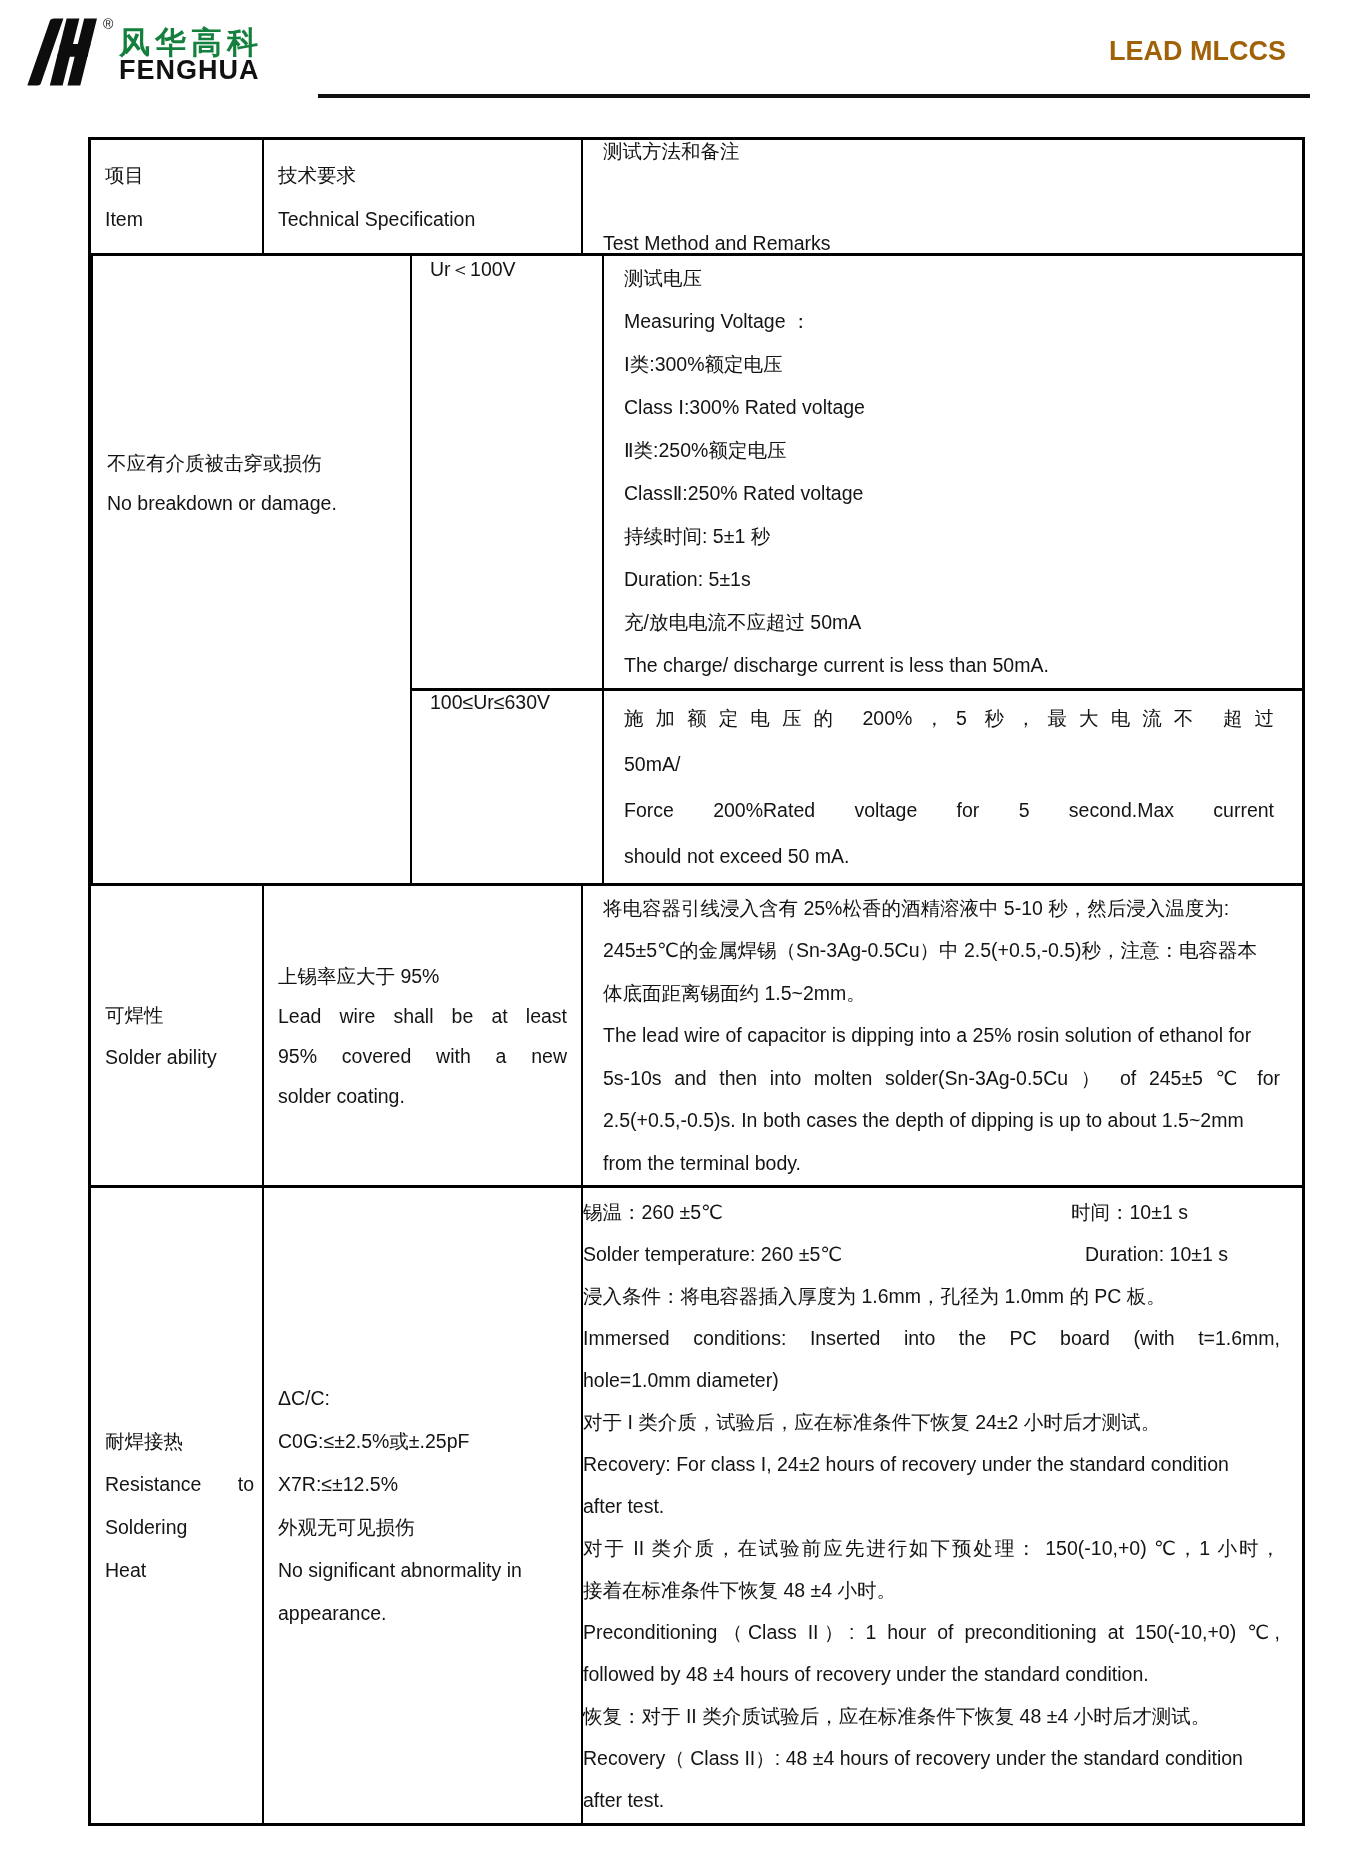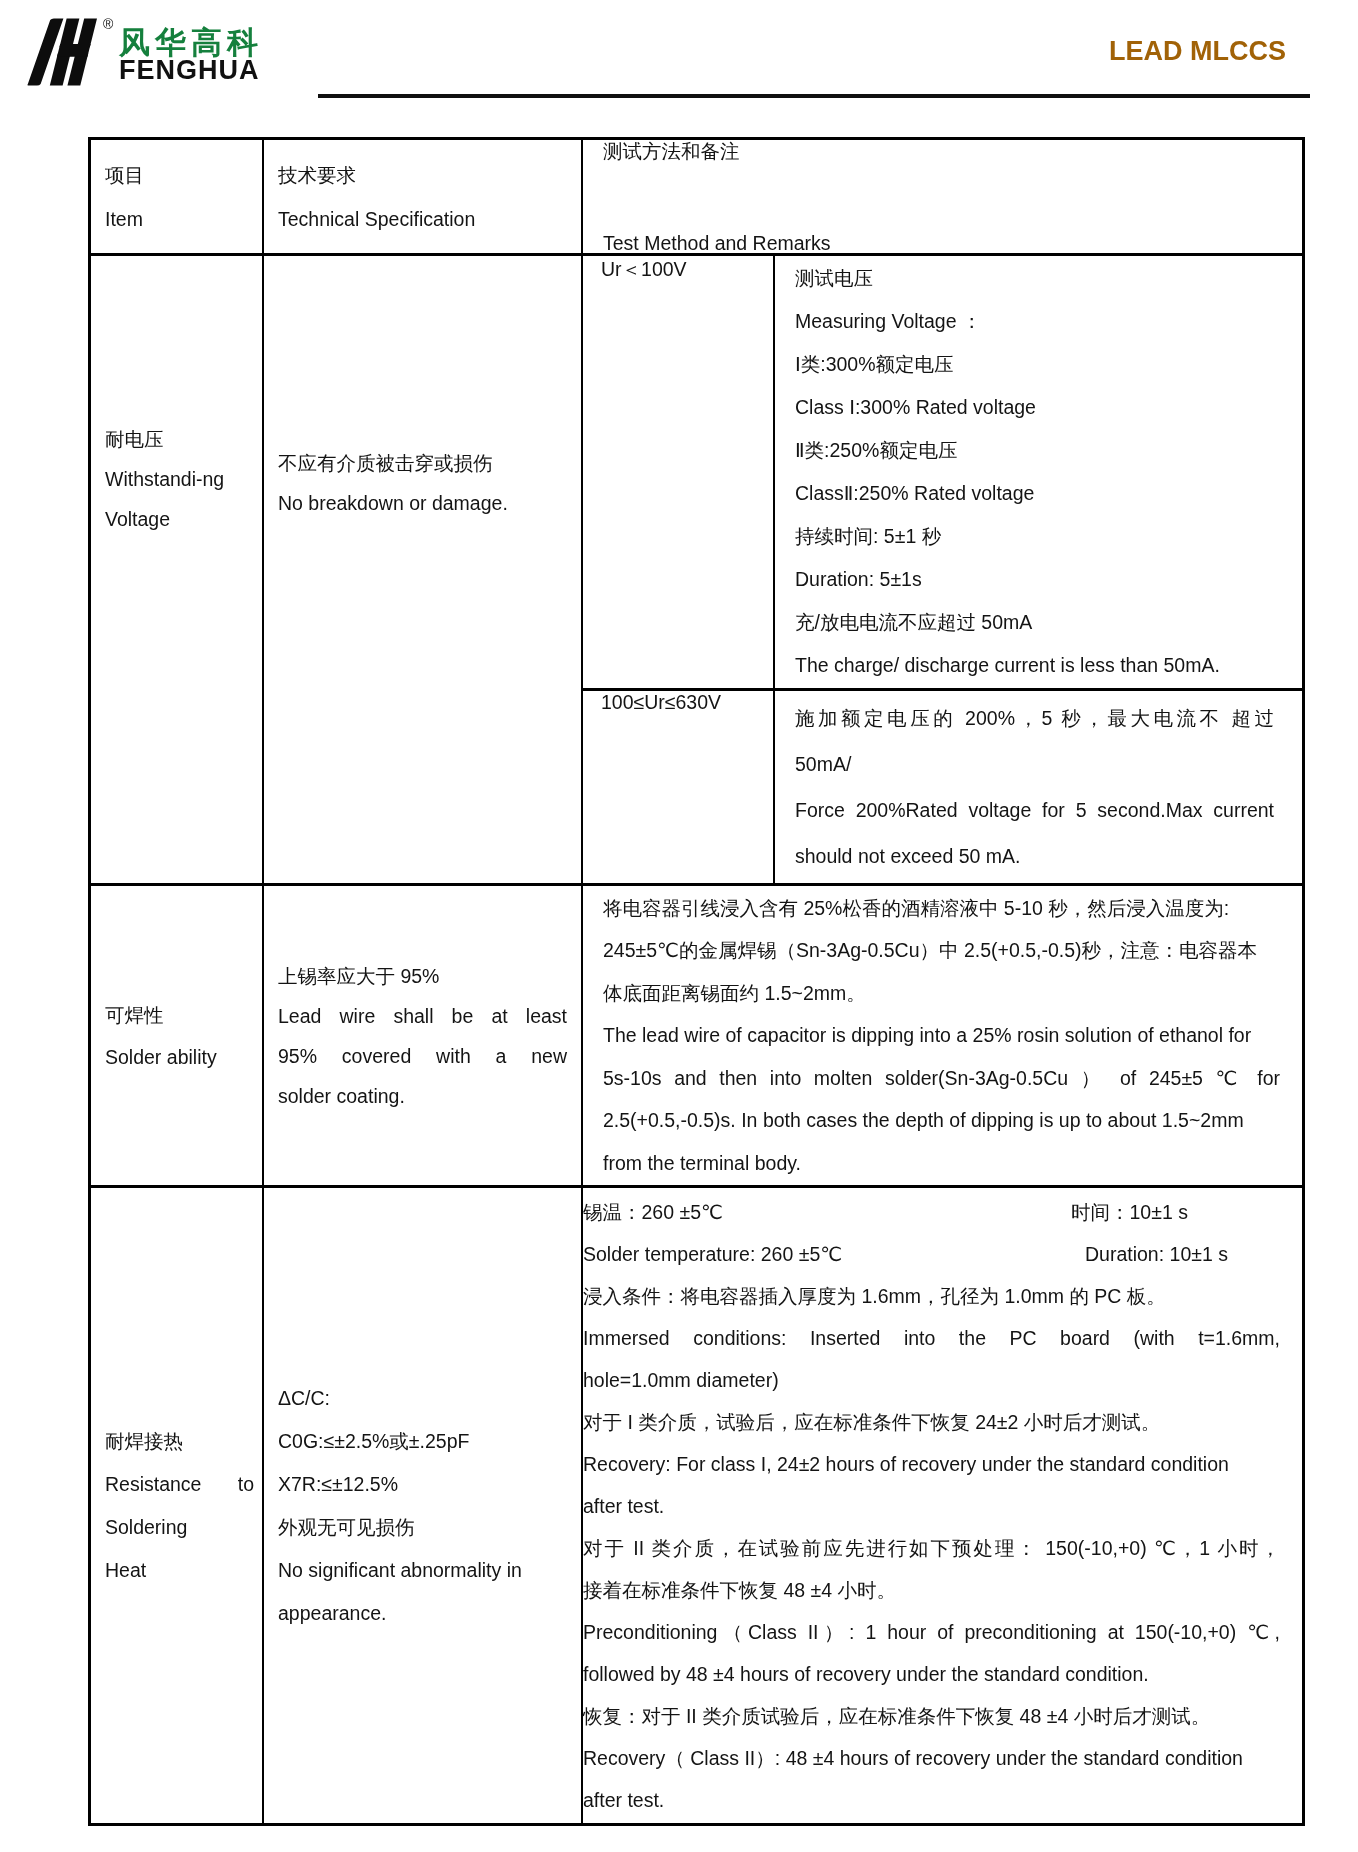--- a/index.html
+++ b/index.html
@@ -104,25 +104,20 @@
         <div class="line">技术要求</div>
         <div class="line">Technical Specification</div>
       </div>
       <div class="c c3 vcen">
         <div class="line">测试方法和备注</div>
         <div class="line">Test Method and Remarks</div>
       </div>
     </div>
 
     <div class="trow row1">
-      <div class="c c1 pad">
-          <div class="line">耐电压</div>
-          <div class="line">Withstandi-ng</div>
-          <div class="line">Voltage</div>
-        </div>
       <div class="c c2 pad">
           <div class="line">不应有介质被击穿或损伤</div>
           <div class="line">No breakdown or damage.</div>
         </div>
       <div class="c c3">
         <div class="subrow subrowA">
           <div class="cond">
             <div class="line">Ur＜100V</div>
           </div>
           <div class="mtext subA-lines">

